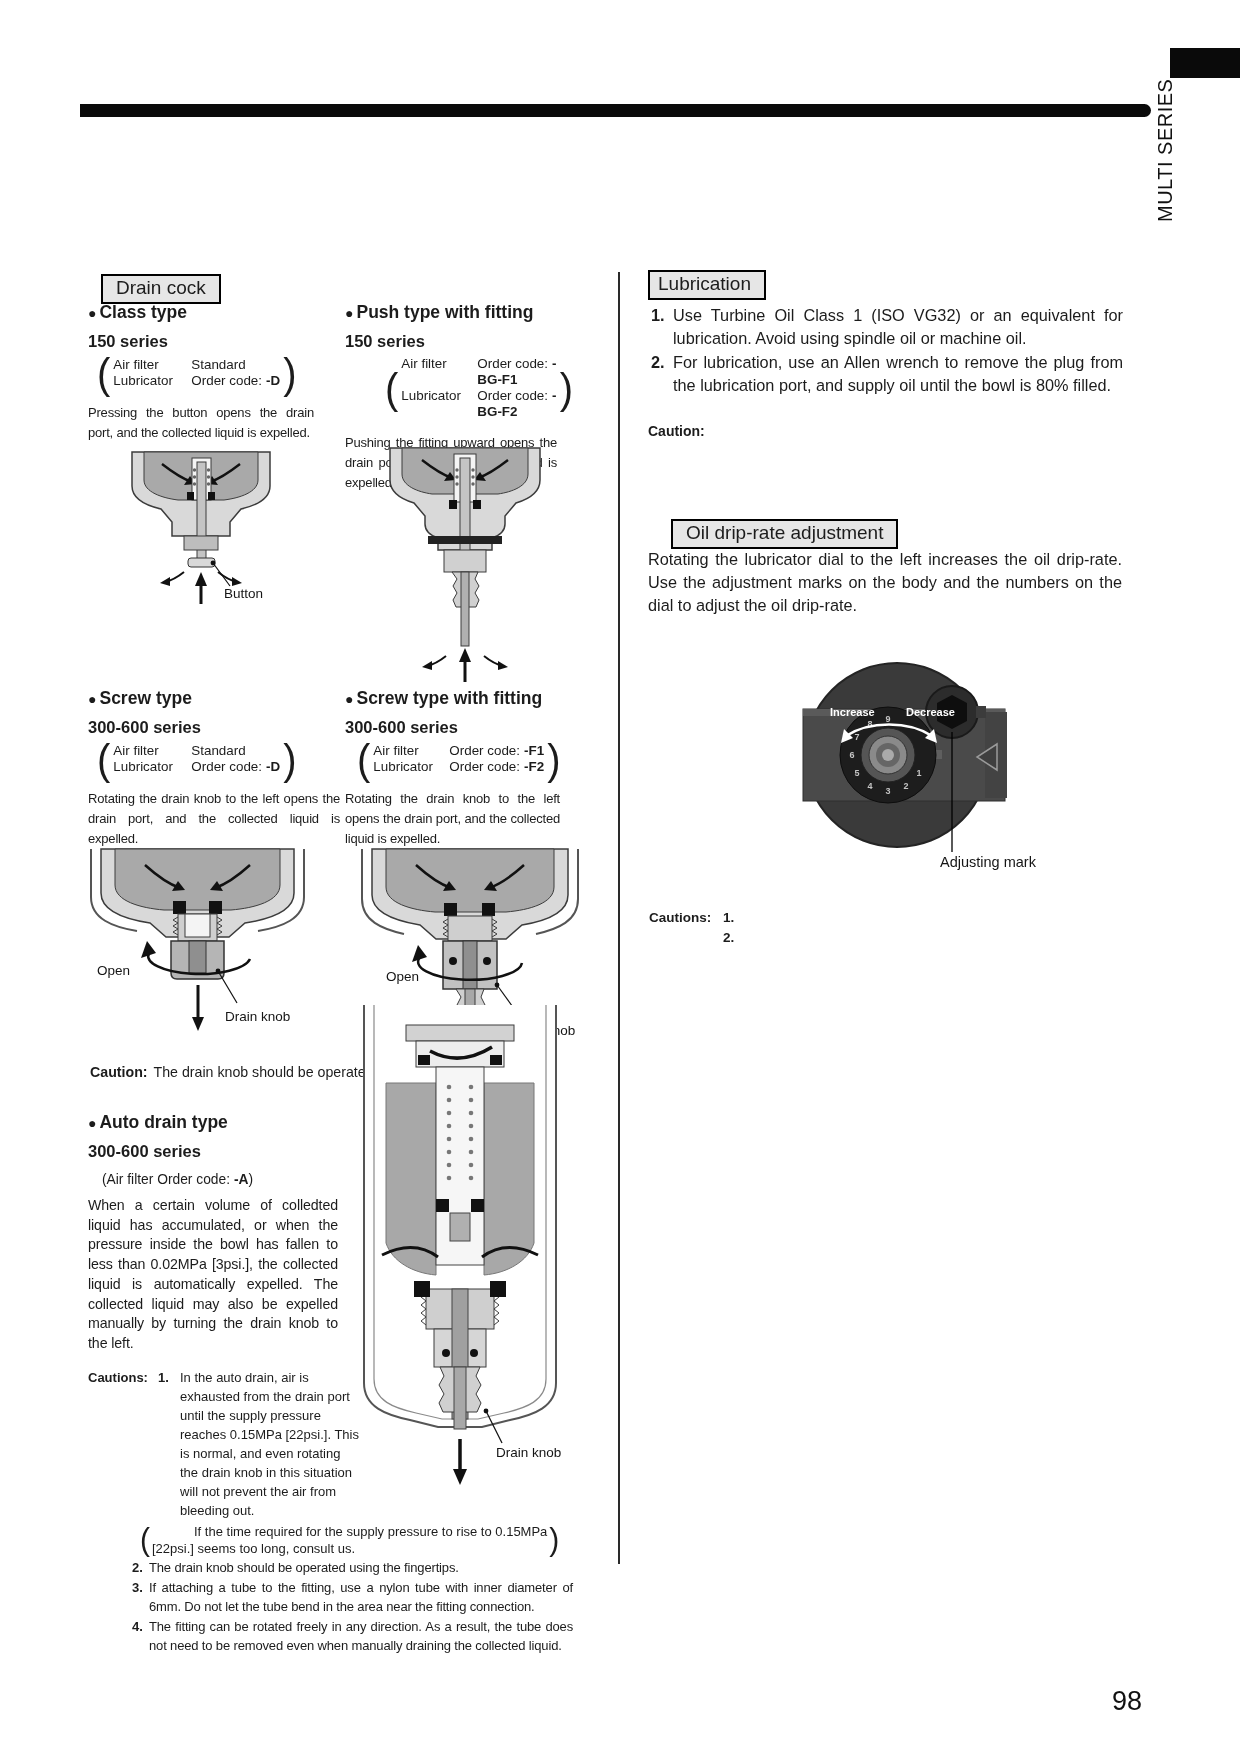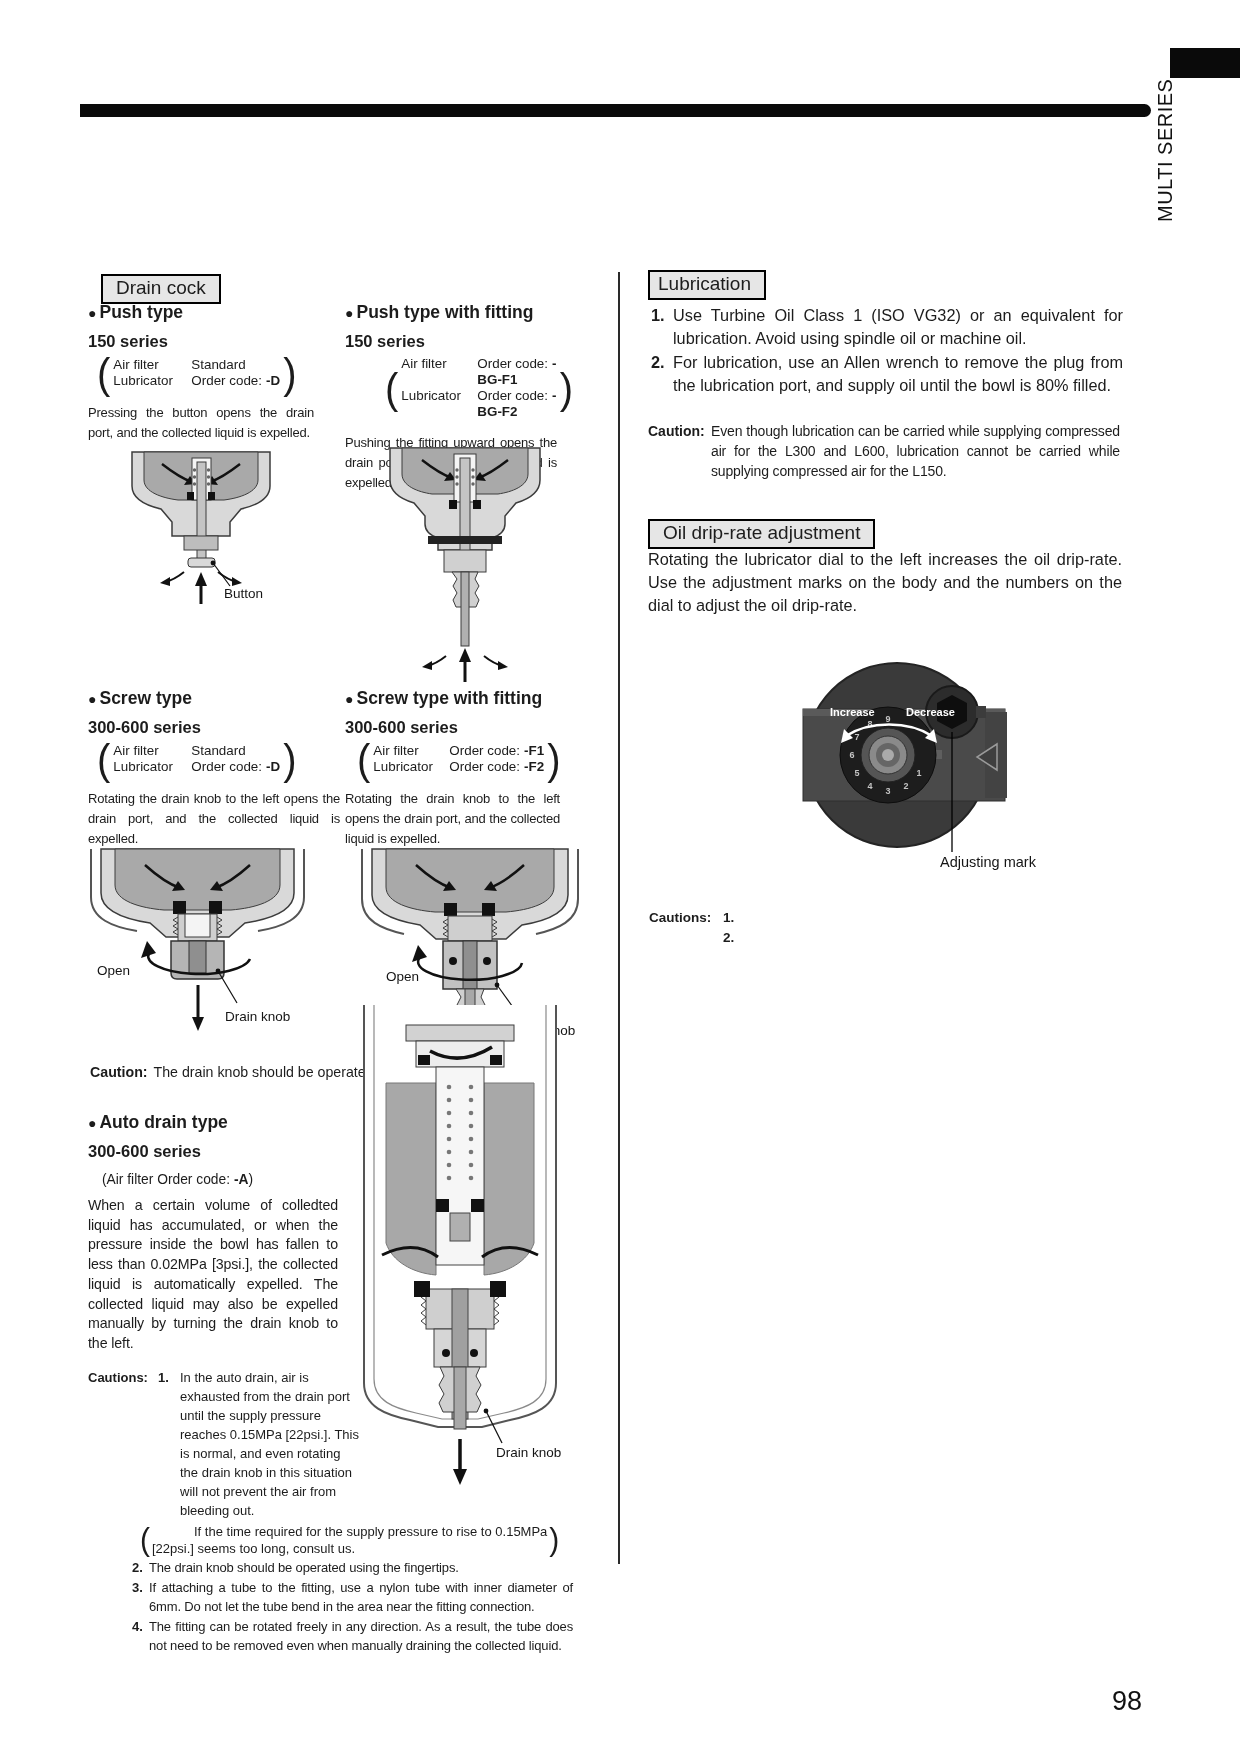--- a/index.html
+++ b/index.html
@@ -55,21 +55,21 @@
   <div class="topbar"></div>
   <div class="cornertab"></div>
   <div class="sidelabel">MULTI SERIES</div>
   <div class="divider"></div>
 
   <div class="secbox" style="left:101px;top:274px;">Drain cock</div>
 
   <div class="abs" style="left:88px;top:302px;width:256px;">
     <div class="bhead">
       <span class="bullet">●</span>
-      <span>Push type</span>
+      <span>Class type</span>
     </div>
     <div class="series">150 series</div>
     <div class="spec" style="margin-left:9px;">
       <span class="paren">(</span>
       <div class="spec-grid">
         <span>Air filter</span>
         <span><span>Standard</span><b class="code"></b></span>
         <span>Lubricator</span>
         <span><span>Order code:</span><b class="code">-D</b></span>
       </div>
@@ -354,24 +354,23 @@
       <span class="t">Use Turbine Oil Class 1 (ISO VG32) or an equivalent for lubrication. Avoid using spindle oil or machine oil.</span>
     </div>
     <div class="numitem">
       <span class="n">2.</span>
       <span class="t">For lubrication, use an Allen wrench to remove the plug from the lubrication port, and supply oil until the bowl is 80% filled.</span>
     </div>
   </div>
 
   <div class="crow abs" style="left:648px;top:421px;width:472px;font-size:14px;">
     <span class="clabel" style="width:63px;">Caution:</span>
-    <span class="ctext" style="width:409px;">Even though lubrication can be carried while supplying compressed air for the L300 and L600, lubrication cannot be carried while supplying compressed air for the L150.</span>
-  </div>
-
-  <div class="secbox" style="left:648px;top:519px;">Oil drip-rate adjustment</div>
+  </div>
+
+  <div class="secbox" style="left:671px;top:519px;">Oil drip-rate adjustment</div>
 
   <div class="para abs" style="left:648px;top:548px;width:474px;">Rotating the lubricator dial to the left increases the oil drip-rate. Use the adjustment marks on the body and the numbers on the dial to adjust the oil drip-rate.</div>
 
   <svg class="abs" style="left:700px;top:612px;" width="430" height="268" viewBox="0 0 430 268">
     <circle cx="197" cy="143" r="92" fill="#3a3a3a" stroke="#242424" stroke-width="2"></circle>
     <rect x="103" y="97" width="202" height="92" fill="#4a4a4a" stroke="#2e2e2e"></rect>
     <rect x="103" y="97" width="202" height="7" fill="#5a5a5a"></rect>
     <rect x="285" y="100" width="22" height="86" fill="#434343"></rect>
     <circle cx="252" cy="100" r="26" fill="#2c2c2c" stroke="#1a1a1a" stroke-width="2"></circle>
     <polygon points="252,83 267,91 267,109 252,117 237,109 237,91" fill="#0e0e0e"></polygon>

